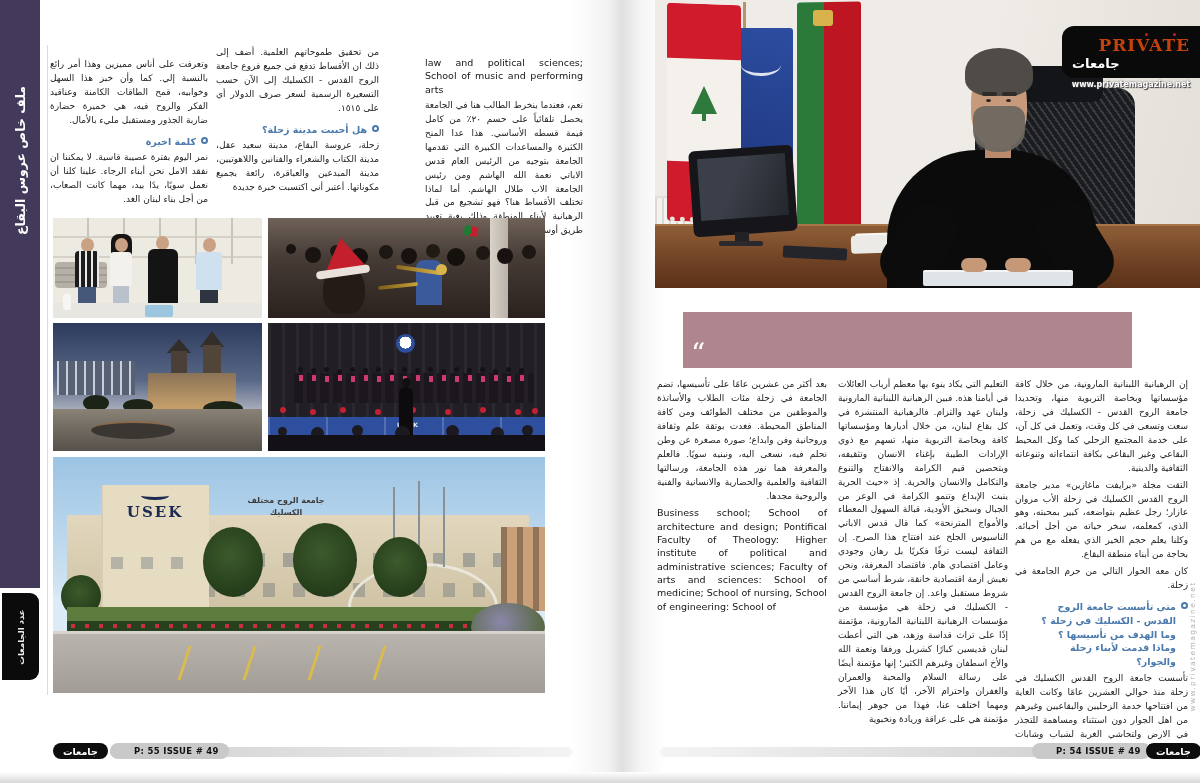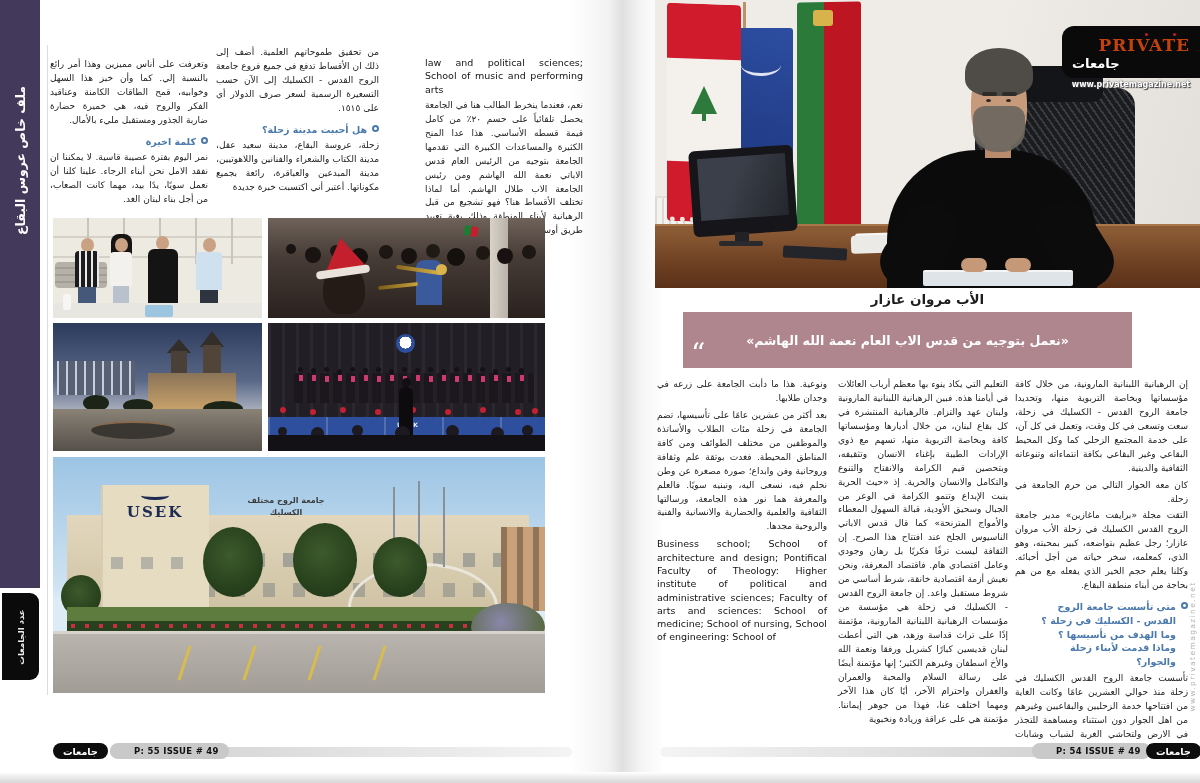--- a/index.html
+++ b/index.html
@@ -352,41 +352,38 @@
     </div>
 
     <div class="abs badge">
       <span class="brand">PRIVATE</span>
       <span class="dot" style="right:52px;top:7px;"></span>
       <span class="dot" style="right:24px;top:7px;"></span>
       <span class="brandar">جامعات</span>
     </div>
     <div class="abs badge-url">www.privatemagazine.net</div>
 
-    <div class="abs rname">الأب مروان عازار</div>
     <div class="abs banner">
-      <div class="l1">«نعمل بتوجيه من قدس الاب العام نعمة الله الهاشم»</div>
       <div class="qmark">“</div>
     </div>
 
     <div class="abs artxt" style="left:415px;top:378px;width:173px;">
       <p>إن الرهبانية اللبنانية المارونية، من خلال كافة مؤسساتها وبخاصة التربوية منها، وتحديدا جامعة الروح القدس - الكسليك في زحلة، سعت وتسعى في كل وقت، وتعمل في كل آن، على خدمة المجتمع الزحلي كما وكل المحيط البقاعي وغير البقاعي بكافة انتماءاته وتنوعاته الثقافية والدينية.</p>
+      <p>التقت مجلة «برايفت ماغازين» مدير جامعة الروح القدس الكسليك في زحلة الأب مروان عازار؛ رجل عظيم بتواضعه، كبير بمحبته، وهو الذي، كمعلمه، سخر حياته من أجل أحبائه. وكلنا يعلم حجم الخير الذي يفعله مع من هم بحاجة من أبناء منطقة البقاع.</p>
       <p>كان معه الحوار التالي من حرم الجامعة في زحلة.</p>
-      <p>التقت مجلة «برايفت ماغازين» مدير جامعة الروح القدس الكسليك في زحلة الأب مروان عازار؛ رجل عظيم بتواضعه، كبير بمحبته، وهو الذي، كمعلمه، سخر حياته من أجل أحبائه. وكلنا يعلم حجم الخير الذي يفعله مع من هم بحاجة من أبناء منطقة البقاع.</p>
       <div class="qhead" style="margin-left:26px;">
         <span class="circ"></span>
         <span>متى تأسست جامعة الروح القدس - الكسليك في زحلة ؟ وما الهدف من تأسيسها ؟ وماذا قدمت لأبناء زحلة والجوار؟</span>
       </div>
       <p>تأسست جامعة الروح القدس الكسليك في زحلة منذ حوالي العشرين عامًا وكانت الغاية من افتتاحها خدمة الزحليين والبقاعيين وغيرهم من اهل الجوار دون استثناء ومساهمة للتجذر في الارض ولتحاشي الغربة لشباب وشابات المنطقة ولتقليص تكاليف</p>
     </div>
     <div class="abs artxt" style="left:238px;top:378px;width:170px;">
       <p>التعليم التي يكاد ينوء بها معظم أرباب العائلات في أيامنا هذه. فبين الرهبانية اللبنانية المارونية ولبنان عهد والتزام. فالرهبانية المنتشرة في كل بقاع لبنان، من خلال أديارها ومؤسساتها كافة وبخاصة التربوية منها، تسهم مع ذوي الإرادات الطيبة بإغناء الانسان وتثقيفه، وبتحصين قيم الكرامة والانفتاح والتنوع والتكامل والانسان والحرية. إذ «حيث الحرية ينبت الإبداع وتنمو الكرامة في الوعر من الجبال وسحيق الأودية، قبالة السهول المعطاء والأمواج المترنحة» كما قال قدس الاباتي الناسيوس الجلخ عند افتتاح هذا الصرح. إن الثقافة ليست ترفًا فكريًا بل رهان وجودي وعامل اقتصادي هام. فاقتصاد المعرفة، ونحن نعيش أزمة اقتصادية خانقة، شرط أساسي من شروط مستقبل واعد. إن جامعة الروح القدس - الكسليك في زحلة هي مؤسسة من مؤسسات الرهبانية اللبنانية المارونية، مؤتمنة إذًا على تراث قداسة وزهد، هي التي أعطت لبنان قديسين كبارًا كشربل ورفقا ونعمة الله والأخ اسطفان وغيرهم الكثير؛ إنها مؤتمنة أيضًا على رسالة السلام والمحبة والعمران والغفران واحترام الآخر، أيًا كان هذا الآخر ومهما اختلف عنا، فهذا من جوهر إيماننا. مؤتمنة هي على عراقة وريادة ونخبوية</p>
     </div>
     <div class="abs artxt" style="left:57px;top:378px;width:170px;">
-      <p>ونوعية. هذا ما دأبت الجامعة على زرعه في وجدان طلابها.</p>
       <p>بعد أكثر من عشرين عامًا على تأسيسها، تضم الجامعة في زحلة مئات الطلاب والأساتذة والموظفين من مختلف الطوائف ومن كافة المناطق المحيطة. فغدت بوتقة علم وثقافة وروحانية وفن وابداع؛ صورة مصغرة عن وطن نحلم فيه، نسعى اليه، ونبنيه سويًا. فالعلم والمعرفة هما نور هذه الجامعة، ورسالتها الثقافية والعلمية والحضارية والانسانية والفنية والروحية مجدها.</p>
       <p class="entxt">Business school; School of architecture and design; Pontifical Faculty of Theology: Higher institute of political and administrative sciences; Faculty of arts and sciences: School of medicine; School of nursing, School of engineering: School of</p>
     </div>
 
     <div class="abs vwrap vurl">
       <span class="vtext">www.privatemagazine.net</span>
     </div>
 
     <div class="abs fband fband-r"></div>
     <div class="abs pill pill-gray" style="left:432px;text-align:center;">

